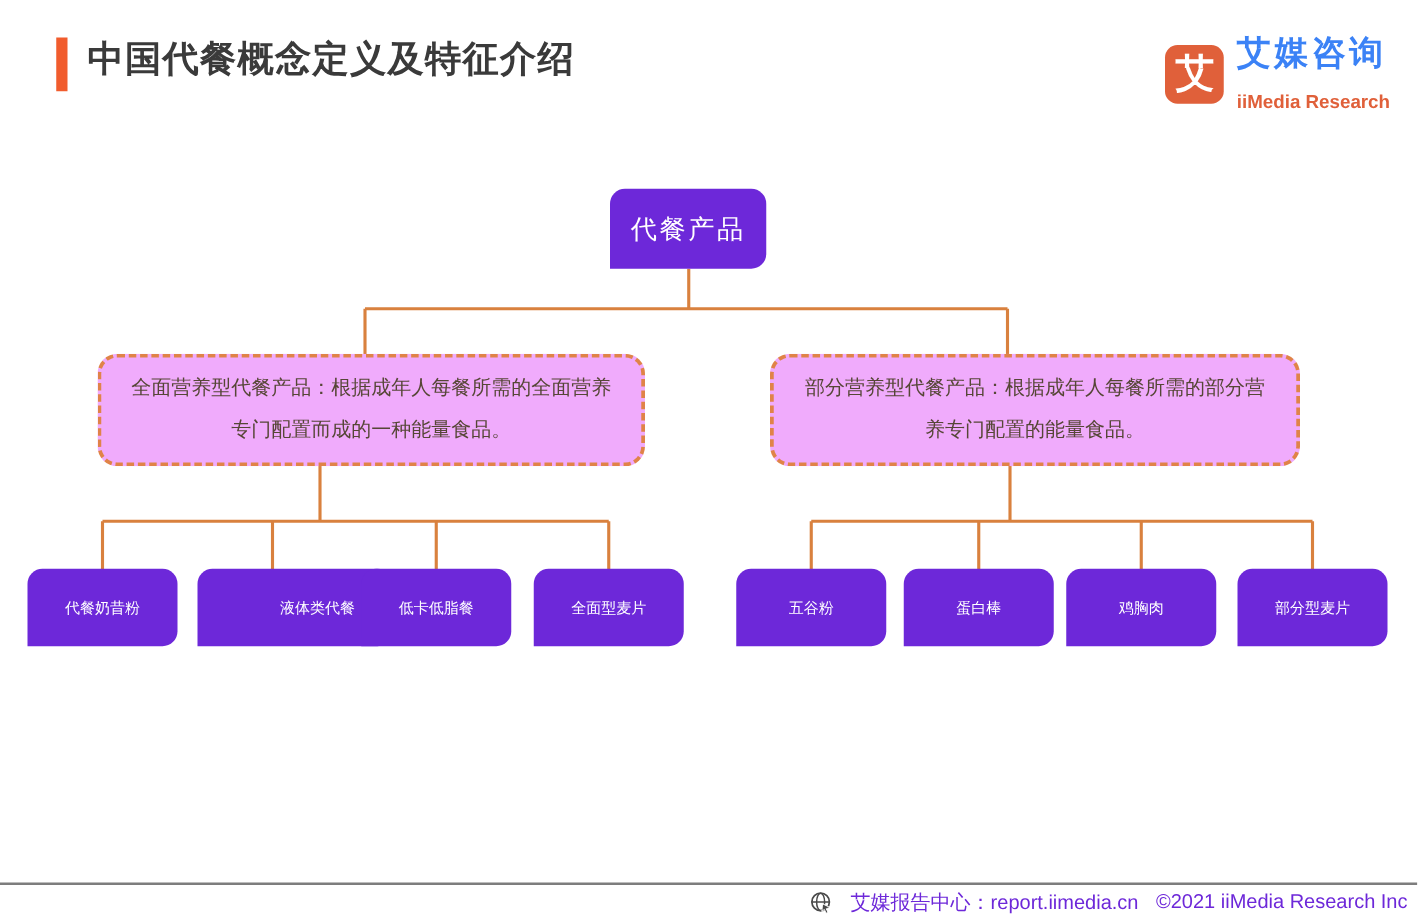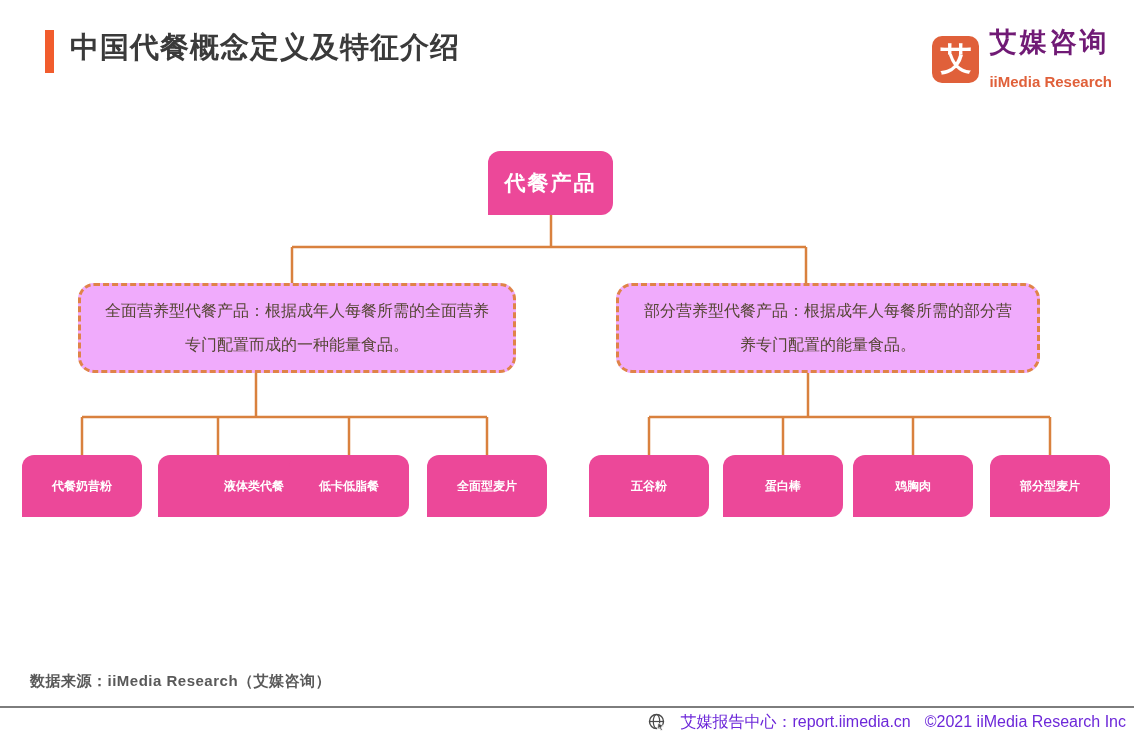--- a/index.html
+++ b/index.html
@@ -13,28 +13,28 @@
     position:absolute;left:70px;top:28px;margin:0;
     font-size:29px;font-weight:bold;color:#3a3a3a;letter-spacing:1px;
   }
   .logo{position:absolute;right:22px;top:28px;display:flex;align-items:center;gap:10px;}
   .logo-mark{
     width:47px;height:47px;border-radius:10px;background:#e0603a;
     display:flex;align-items:center;justify-content:center;
     color:#ffffff;font-size:31px;font-weight:bold;
   }
   .logo-text{display:flex;flex-direction:column;line-height:1.05;}
-  .logo-cn{font-size:27px;font-weight:bold;color:#701a75;letter-spacing:3px;}
+  .logo-cn{font-size:27px;font-weight:bold;color:#3b82f6;letter-spacing:3px;}
   .logo-en{font-size:15px;font-weight:bold;color:#e0603a;margin-top:18px;text-align:center;}
   
   .diagram{position:absolute;left:0;top:0;width:1134px;height:660px;}
   .connectors{position:absolute;left:0;top:0;z-index:0;}
   .connectors line{stroke:#d9813e;stroke-width:2.5;}
   .node{
-    position:absolute;z-index:1;background:#ec4899;color:#ffffff;font-weight:bold;
+    position:absolute;z-index:1;background:#6d28d9;color:#ffffff;font-weight:normal;
     display:flex;align-items:center;justify-content:center;text-align:right;
     border-radius:12px 12px 12px 0;
   }
   .node.root{left:488px;top:151px;width:125px;height:64px;font-size:21px;letter-spacing:2px;}
   .leaf{width:120px;height:62px;top:455px;font-size:12px;}
   .l1{left:22px;} .l2{left:158px;padding-left:36px;} .l3{left:289px;} .l4{left:427px;}
   .r1{left:589px;} .r2{left:723px;} .r3{left:853px;} .r4{left:990px;}
   .defbox{
     position:absolute;z-index:1;top:283px;height:90px;box-sizing:border-box;
     background:#f0abfc;border:3px dashed #e08348;border-radius:16px;
@@ -106,21 +106,20 @@
     <div class="node leaf l2">液体类代餐</div>
     <div class="node leaf l3">低卡低脂餐</div>
     <div class="node leaf l4">全面型麦片</div>
 
     <div class="node leaf r1">五谷粉</div>
     <div class="node leaf r2">蛋白棒</div>
     <div class="node leaf r3">鸡胸肉</div>
     <div class="node leaf r4">部分型麦片</div>
   </div>
 
-  <div class="source-note">数据来源：iiMedia Research（艾媒咨询）</div>
 
   <div class="divider"></div>
   <div class="bottom-bar">
     <svg class="globe-icon" width="18" height="18" viewBox="0 0 18 18">
       <circle cx="8.5" cy="8.5" r="7" fill="none" stroke="#4a4a4a" stroke-width="1.4"></circle>
       <ellipse cx="8.5" cy="8.5" rx="3.2" ry="7" fill="none" stroke="#4a4a4a" stroke-width="1.2"></ellipse>
       <line x1="1.5" y1="8.5" x2="15.5" y2="8.5" stroke="#4a4a4a" stroke-width="1.2"></line>
       <path d="M10 10 L16 13 L13 14 L14.5 17 L12.8 17.6 L11.5 14.6 L9.5 16 Z" fill="#4a4a4a" stroke="#ffffff" stroke-width="0.8"></path>
     </svg>
     <span>艾媒报告中心：report.iimedia.cn</span>

